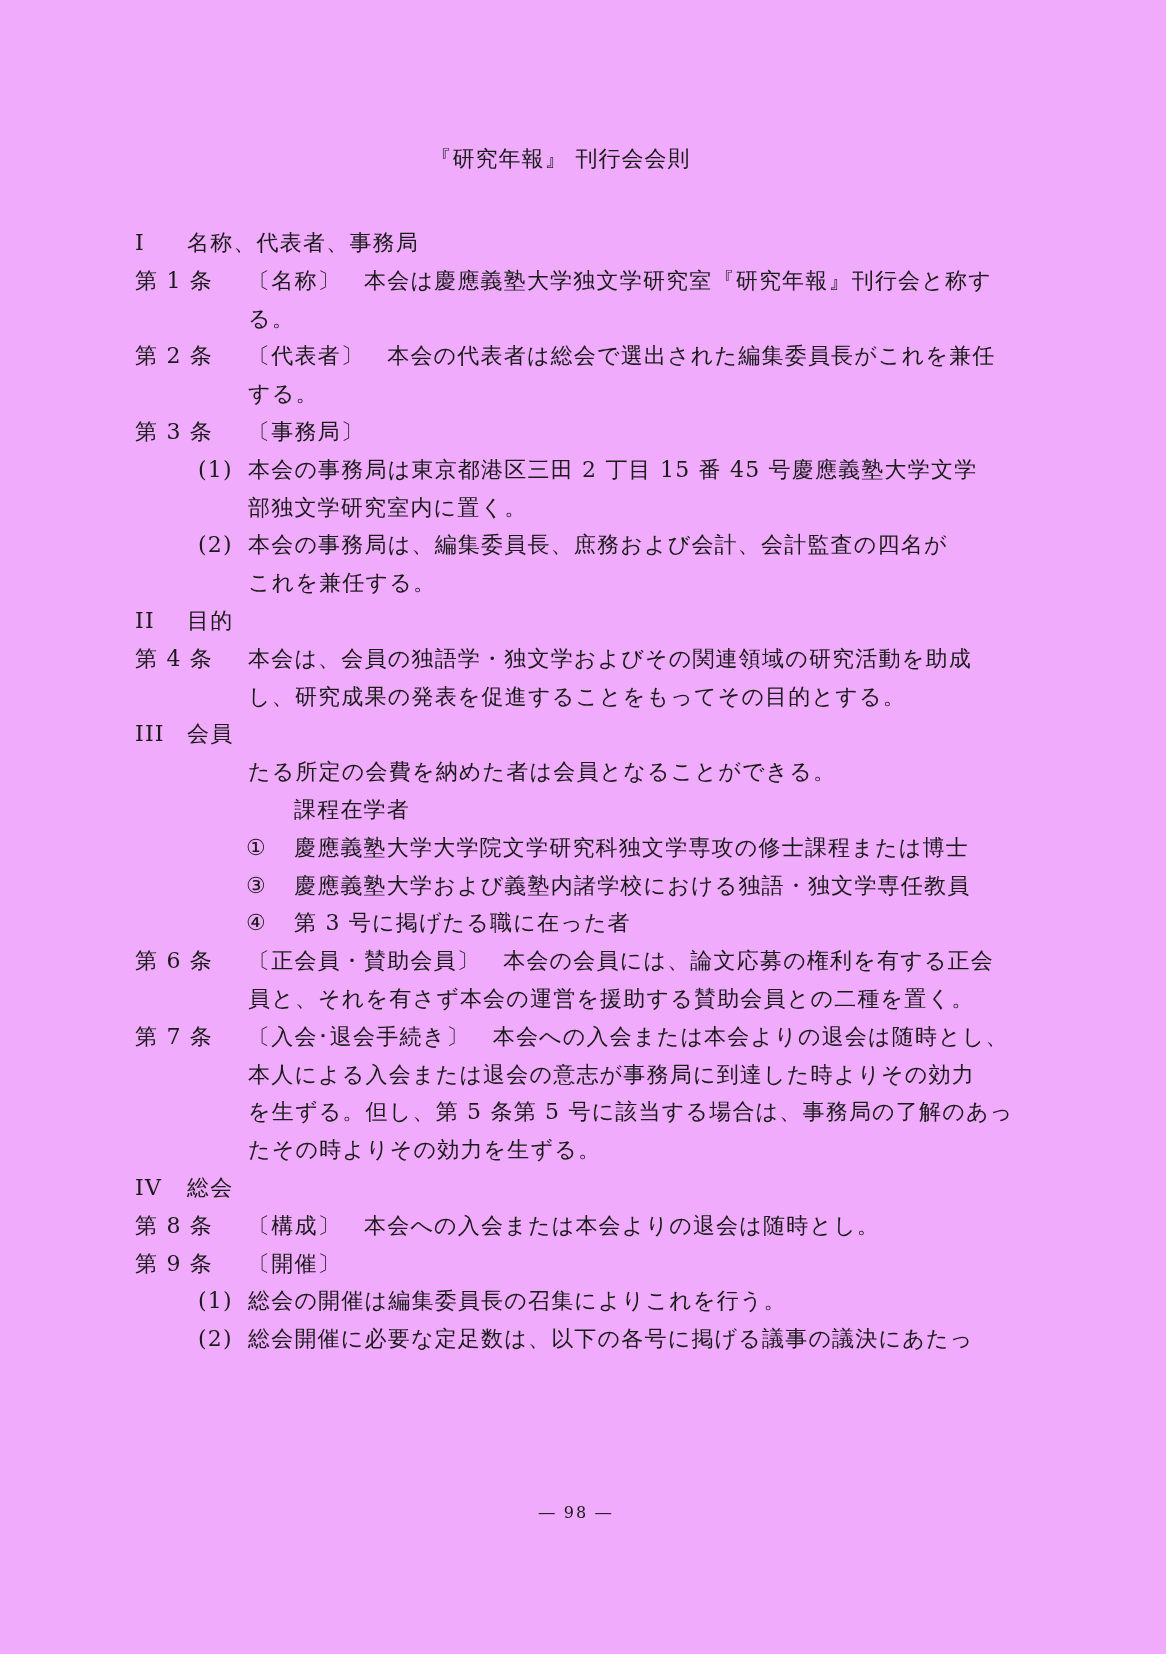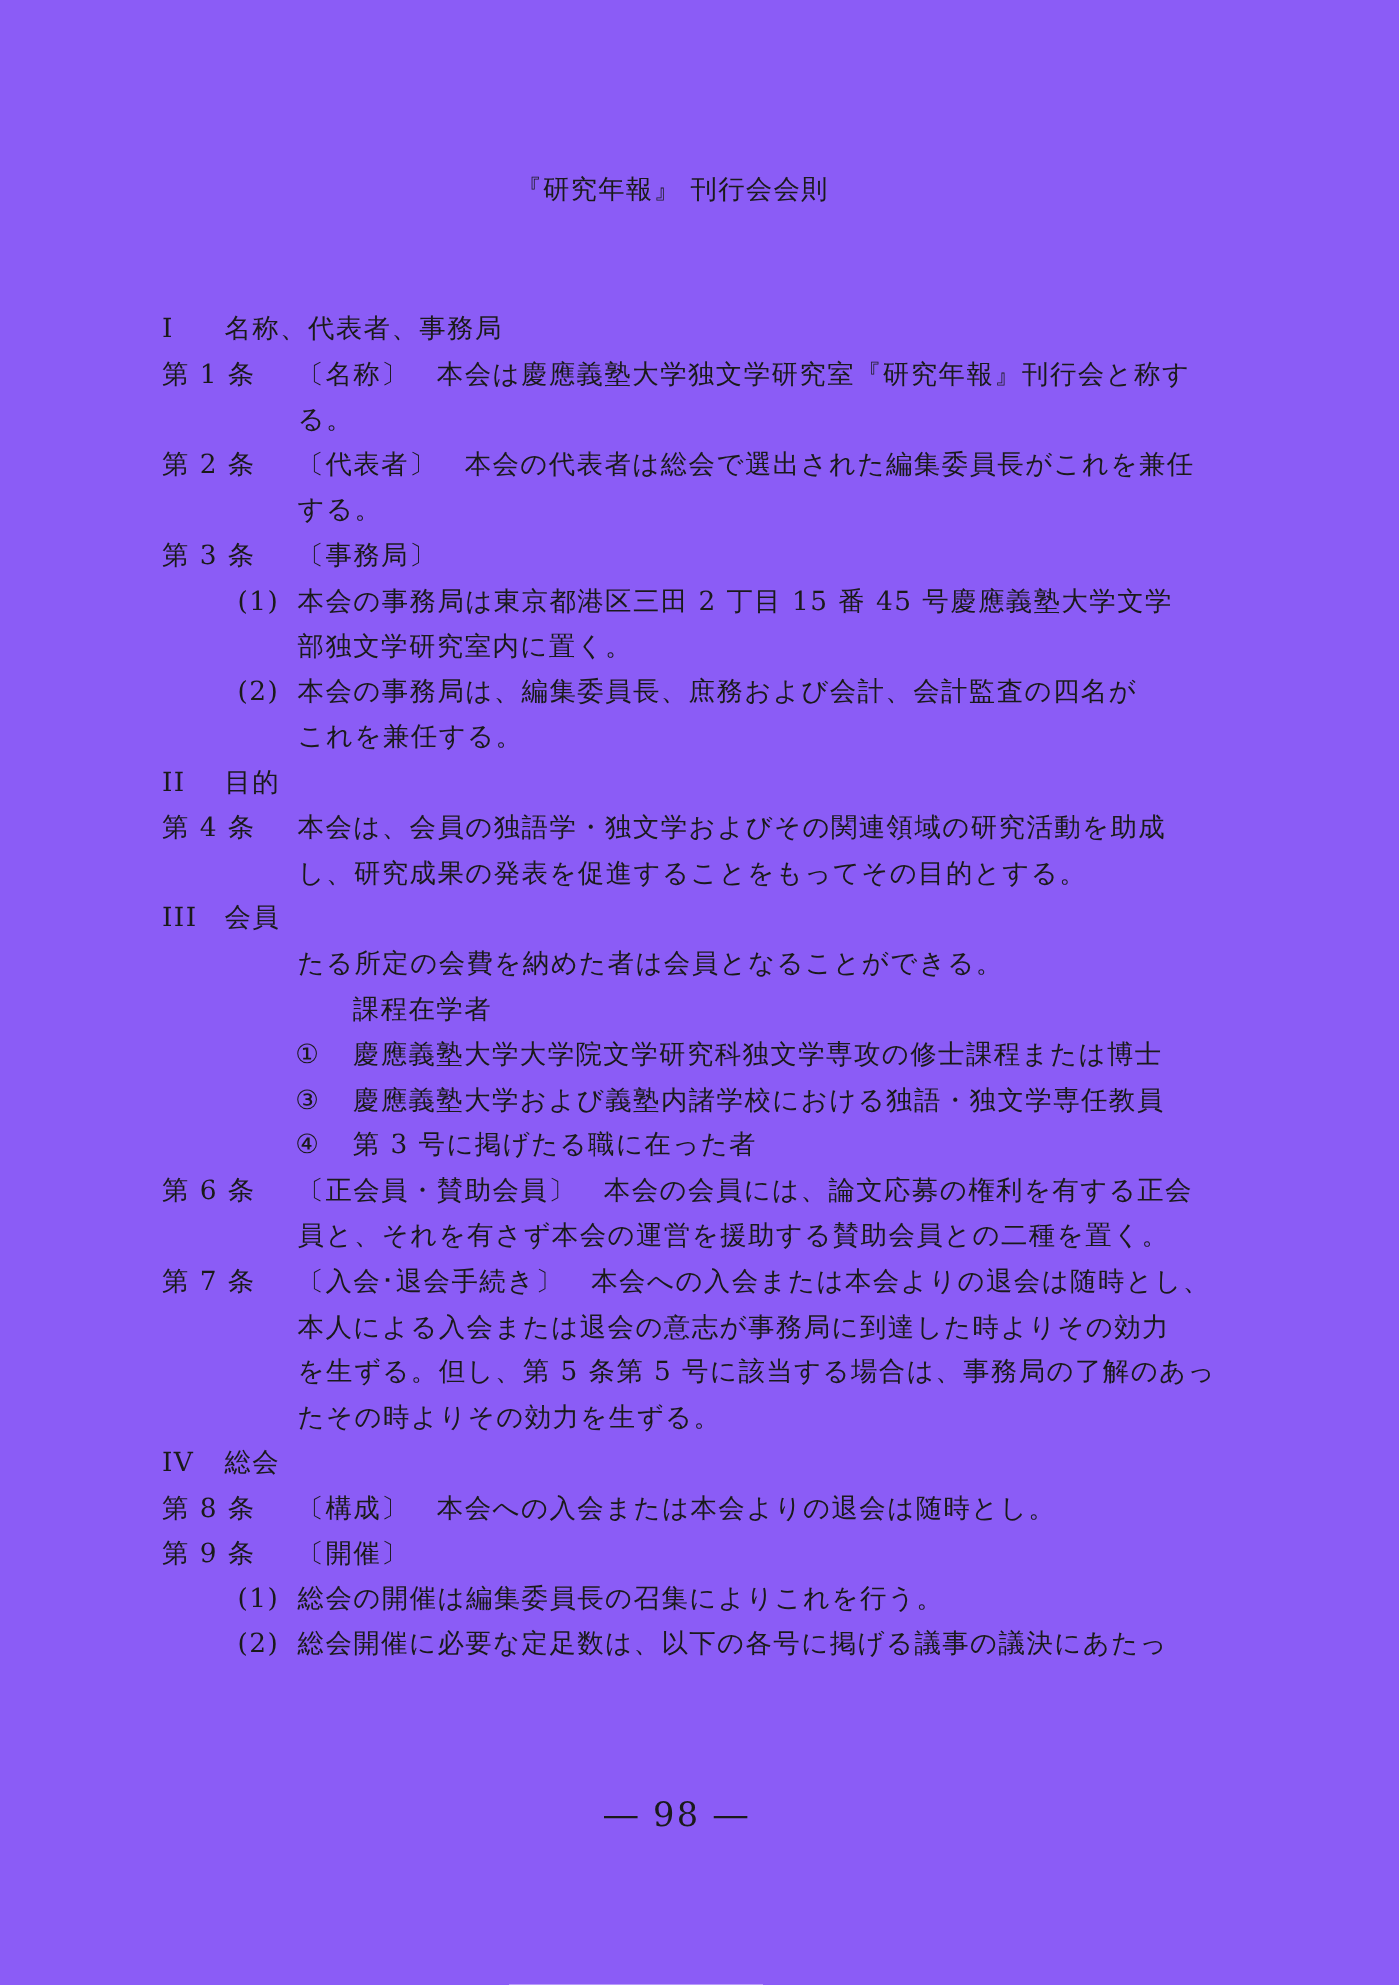--- a/index.html
+++ b/index.html
@@ -4,42 +4,41 @@
 <style>
   html, body {
     margin: 0;
     padding: 0;
     background: #ffffff;
   }
   .page {
     position: relative;
     width: 1166px;
     height: 1654px;
-    background: #8b5cf6;
+    background: #f0abfc;
     color: #1a1a1a;
     font-family: "DejaVu Serif", "Liberation Serif", serif;
     overflow: hidden;
   }
   .doc-title {
     position: absolute;
     top: 141px;
     left: 0;
     width: 1120px;
     text-align: center;
     font-size: 22px;
     line-height: 36px;
     letter-spacing: 1px;
     white-space: pre;
   }
   .doc-body {
     position: absolute;
     left: 135px;
     top: 224px;
     width: 990px;
-    margin-top: 32px;
   }
   .row {
     font-size: 22px;
     line-height: 37.8px;
     height: 37.8px;
     letter-spacing: 1.2px;
     white-space: pre;
   }
   .row .num {
     display: inline-block;
@@ -49,24 +48,24 @@
   .row.article .num  { width: 113px; }
   .row.item1         { padding-left: 63px; }
   .row.item1 .num    { width: 50px; }
   .row.item2         { padding-left: 111px; }
   .row.item2 .num    { width: 48px; }
   .row.cont          { padding-left: 113px; }
   .row.cont2         { padding-left: 159px; }
   .page-number {
     position: absolute;
     top: 1498px;
-    left: 4px;
+    left: 16px;
     width: 1120px;
     text-align: center;
-    font-size: 28px;
+    font-size: 16px;
     line-height: 30px;
     letter-spacing: 2px;
     white-space: pre;
   }
 </style>
 </head>
 <body>
 
 <div class="page">
   <div class="doc-title">『研究年報』 刊行会会則</div>

